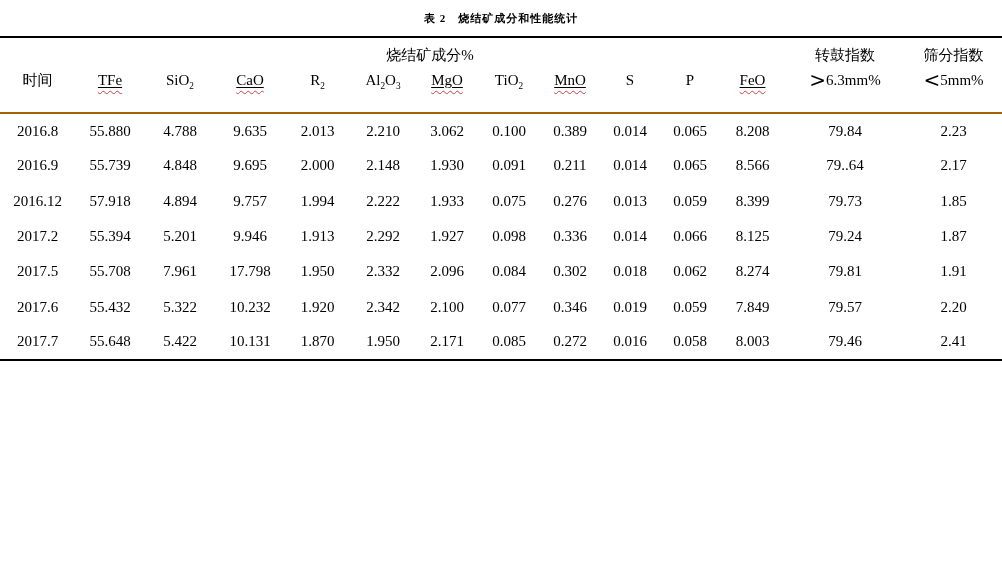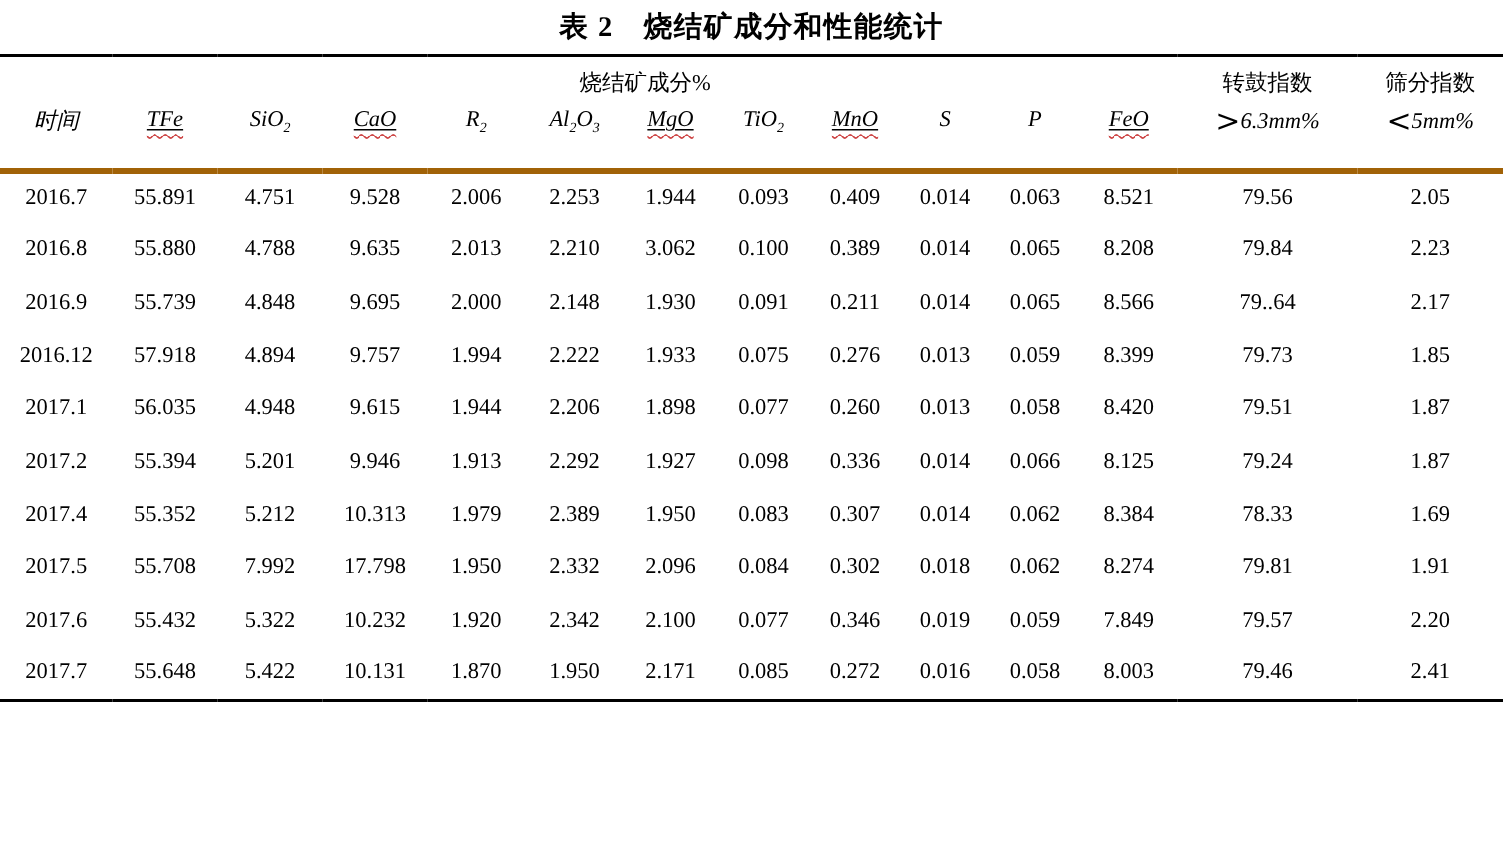--- a/index.html
+++ b/index.html
@@ -8,42 +8,42 @@
     width: 1002px; height: 566px;
     font-family: "Liberation Serif", "DejaVu Serif", serif;
     color: #000000;
     overflow: hidden;
   }
   .page { width: 1002px; height: 566px; background: #ffffff; }
 
   .title {
     height: 36px;
     display: flex; align-items: center; justify-content: center;
-    font-size: 19px; font-weight: bold;
+    font-size: 11px; font-weight: bold;
     letter-spacing: 1px;
   }
 
   table.stats {
     width: 1002px;
     border-collapse: collapse;
     table-layout: fixed;
     border-top: 2px solid #000;
     border-bottom: 2px solid #000;
   }
-  thead { border-bottom: 4px solid #a16207; }
+  thead { border-bottom: 2px solid #a16207; }
   th, td {
     font-weight: normal;
     text-align: center;
     vertical-align: middle;
     font-size: 15px;
     white-space: nowrap;
     overflow: visible;
   }
   tr.group-row th { height: 31px; padding-top: 4px; }
-  tr.cols-row th { height: 33px; padding-bottom: 20px; font-style: italic; }
+  tr.cols-row th { height: 33px; padding-bottom: 20px; }
   tbody td { height: 35.3px; }
 
   sub { font-size: 0.62em; line-height: 0; }
 
   
   .u-wavy {
     text-decoration: underline;
     text-decoration-style: wavy;
     text-decoration-color: #cc4040;
     text-decoration-thickness: 1px;
@@ -104,36 +104,20 @@
         <th><span>S</span></th>
         <th><span>P</span></th>
         <th><span class="u-wavy"><span class="u-solid">FeO</span></span></th>
         <th><span class="cmp">&gt;</span><span>6.3mm%</span></th>
         <th><span class="cmp">&lt;</span><span>5mm%</span></th>
       </tr>
     </thead>
 
     <tbody>
         <tr>
-    <td>2016.7</td>
-    <td>55.891</td>
-    <td>4.751</td>
-    <td>9.528</td>
-    <td>2.006</td>
-    <td>2.253</td>
-    <td>1.944</td>
-    <td>0.093</td>
-    <td>0.409</td>
-    <td>0.014</td>
-    <td>0.063</td>
-    <td>8.521</td>
-    <td>79.56</td>
-    <td>2.05</td>
-  </tr>
-        <tr>
     <td>2016.8</td>
     <td>55.880</td>
     <td>4.788</td>
     <td>9.635</td>
     <td>2.013</td>
     <td>2.210</td>
     <td>3.062</td>
     <td>0.100</td>
     <td>0.389</td>
     <td>0.014</td>
@@ -168,71 +152,39 @@
     <td>1.933</td>
     <td>0.075</td>
     <td>0.276</td>
     <td>0.013</td>
     <td>0.059</td>
     <td>8.399</td>
     <td>79.73</td>
     <td>1.85</td>
   </tr>
         <tr>
-    <td>2017.1</td>
-    <td>56.035</td>
-    <td>4.948</td>
-    <td>9.615</td>
-    <td>1.944</td>
-    <td>2.206</td>
-    <td>1.898</td>
-    <td>0.077</td>
-    <td>0.260</td>
-    <td>0.013</td>
-    <td>0.058</td>
-    <td>8.420</td>
-    <td>79.51</td>
-    <td>1.87</td>
-  </tr>
-        <tr>
     <td>2017.2</td>
     <td>55.394</td>
     <td>5.201</td>
     <td>9.946</td>
     <td>1.913</td>
     <td>2.292</td>
     <td>1.927</td>
     <td>0.098</td>
     <td>0.336</td>
     <td>0.014</td>
     <td>0.066</td>
     <td>8.125</td>
     <td>79.24</td>
     <td>1.87</td>
   </tr>
         <tr>
-    <td>2017.4</td>
-    <td>55.352</td>
-    <td>5.212</td>
-    <td>10.313</td>
-    <td>1.979</td>
-    <td>2.389</td>
-    <td>1.950</td>
-    <td>0.083</td>
-    <td>0.307</td>
-    <td>0.014</td>
-    <td>0.062</td>
-    <td>8.384</td>
-    <td>78.33</td>
-    <td>1.69</td>
-  </tr>
-        <tr>
     <td>2017.5</td>
     <td>55.708</td>
-    <td>7.992</td>
+    <td>7.961</td>
     <td>17.798</td>
     <td>1.950</td>
     <td>2.332</td>
     <td>2.096</td>
     <td>0.084</td>
     <td>0.302</td>
     <td>0.018</td>
     <td>0.062</td>
     <td>8.274</td>
     <td>79.81</td>

